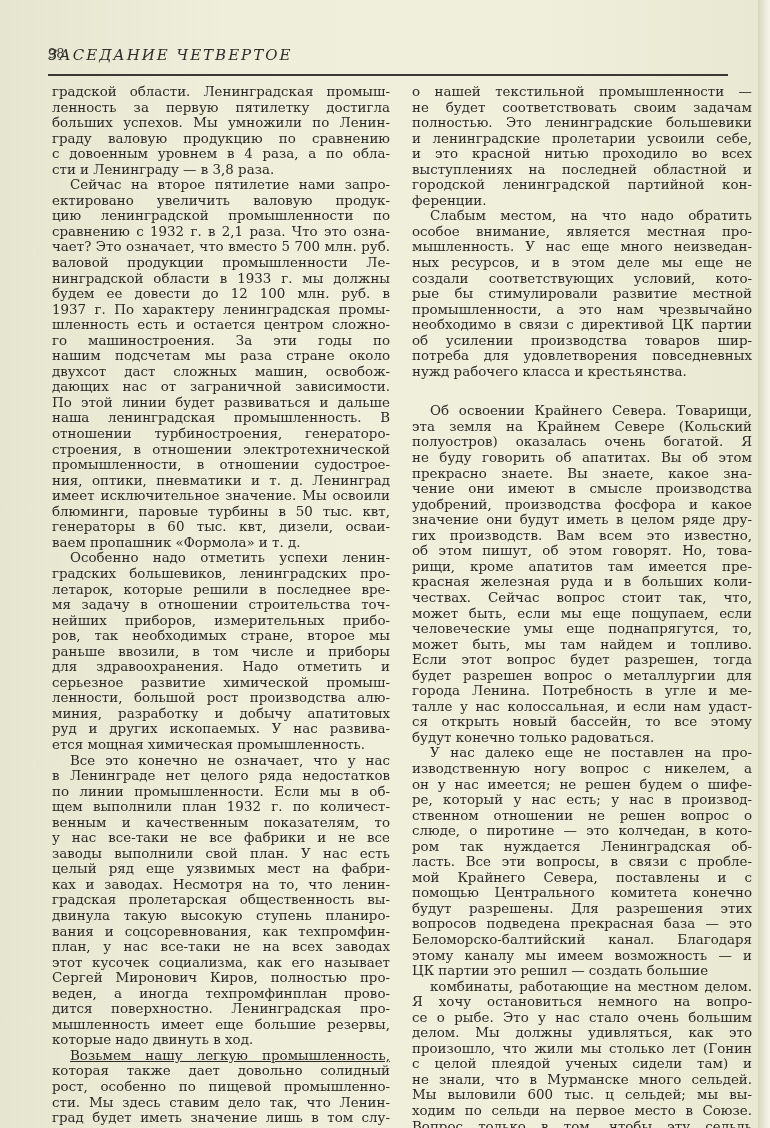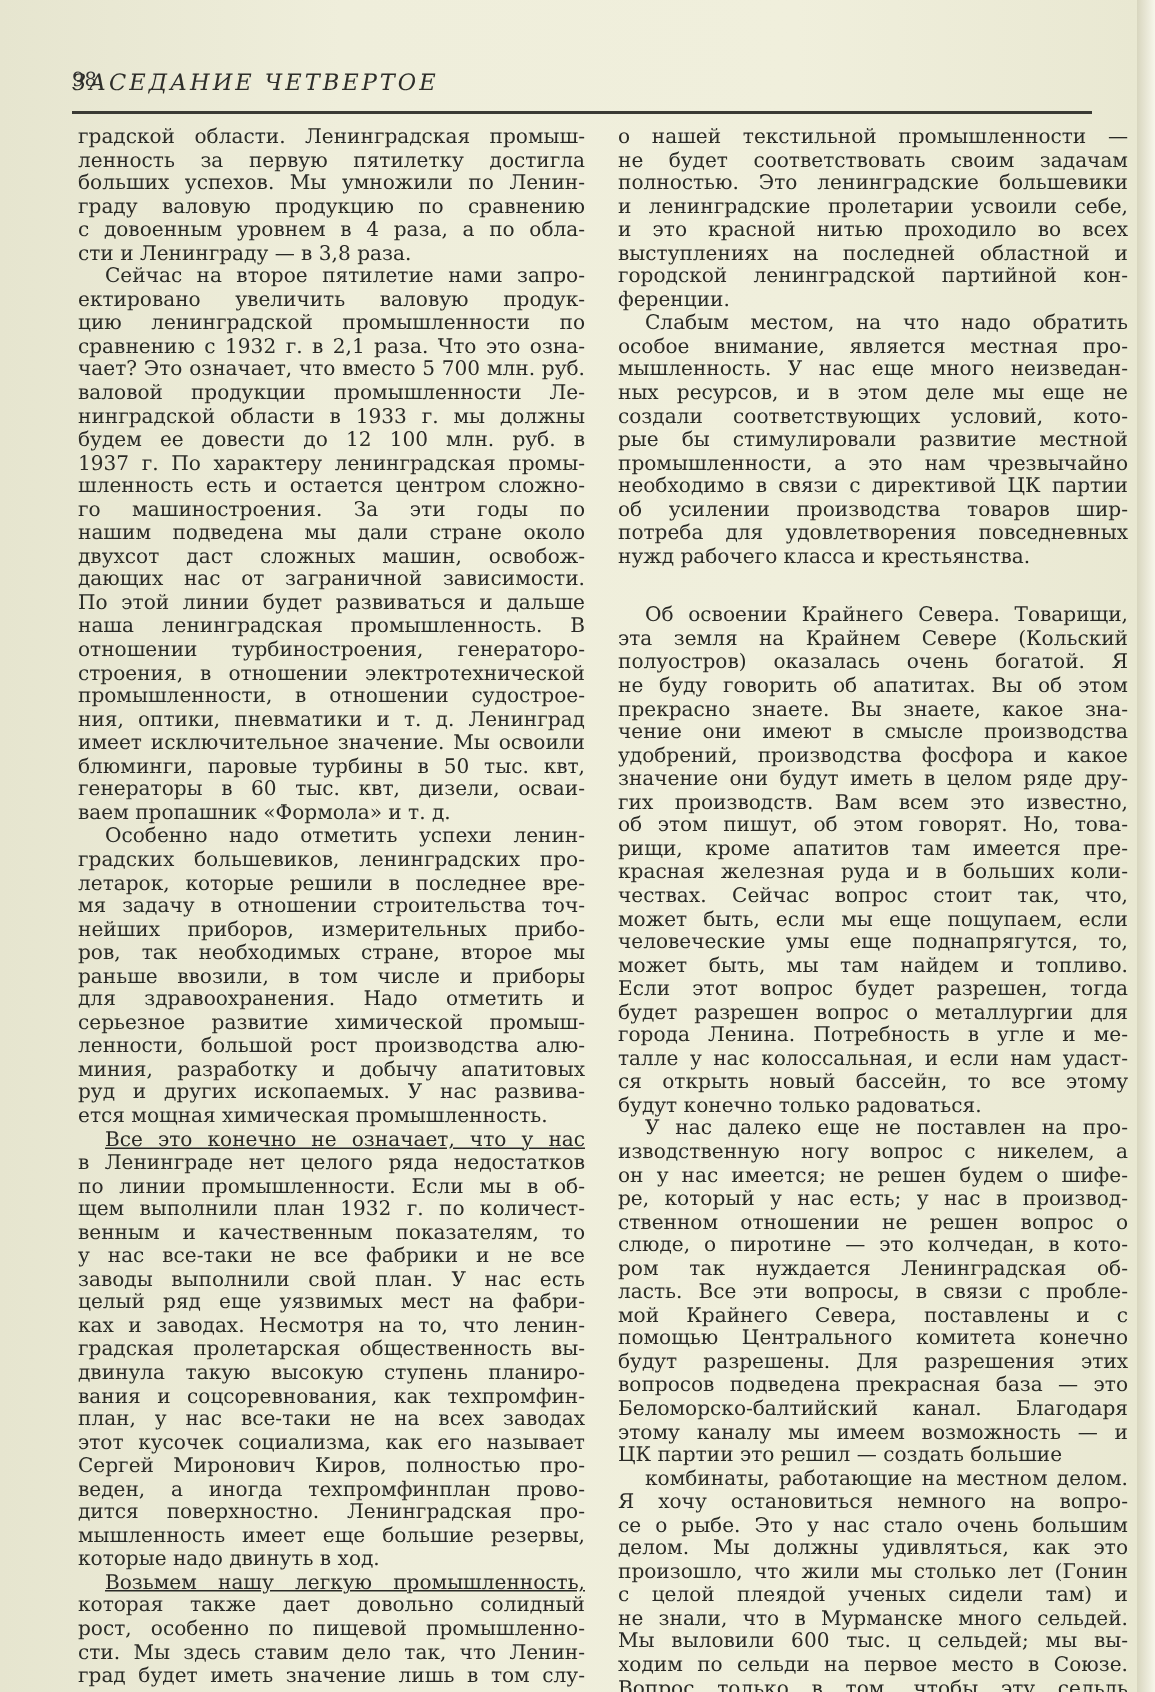--- a/index.html
+++ b/index.html
@@ -64,21 +64,21 @@
     <span class="line">ектировано увеличить валовую продук-</span>
     <span class="line">цию ленинградской промышленности по</span>
     <span class="line">сравнению с 1932 г. в 2,1 раза. Что это озна-</span>
     <span class="line">чает? Это означает, что вместо 5 700 млн. руб.</span>
     <span class="line">валовой продукции промышленности Ле-</span>
     <span class="line">нинградской области в 1933 г. мы должны</span>
     <span class="line">будем ее довести до 12 100 млн. руб. в</span>
     <span class="line">1937 г. По характеру ленинградская промы-</span>
     <span class="line">шленность есть и остается центром сложно-</span>
     <span class="line">го машиностроения. За эти годы по</span>
-    <span class="line">нашим подведена мы дали стране около</span>
+    <span class="line">нашим подсчетам мы раза стране около</span>
     <span class="line">двухсот даст сложных машин, освобож-</span>
     <span class="line">дающих нас от заграничной зависимости.</span>
     <span class="line">По этой линии будет развиваться и дальше</span>
     <span class="line">наша ленинградская промышленность. В</span>
     <span class="line">отношении турбиностроения, генераторо-</span>
     <span class="line">строения, в отношении электротехнической</span>
     <span class="line">промышленности, в отношении судострое-</span>
     <span class="line">ния, оптики, пневматики и т. д. Ленинград</span>
     <span class="line">имеет исключительное значение. Мы освоили</span>
     <span class="line">блюминги, паровые турбины в 50 тыс. квт,</span>
@@ -90,21 +90,21 @@
     <span class="line">мя задачу в отношении строительства точ-</span>
     <span class="line">нейших приборов, измерительных прибо-</span>
     <span class="line">ров, так необходимых стране, второе мы</span>
     <span class="line">раньше ввозили, в том числе и приборы</span>
     <span class="line">для здравоохранения. Надо отметить и</span>
     <span class="line">серьезное развитие химической промыш-</span>
     <span class="line">ленности, большой рост производства алю-</span>
     <span class="line">миния, разработку и добычу апатитовых</span>
     <span class="line">руд и других ископаемых. У нас развива-</span>
     <span class="line last">ется мощная химическая промышленность.</span>
-    <span class="line" style="text-indent: 18px; text-decoration: underline;">Все это конечно не означает, что у нас</span>
+    <span class="line" style="text-indent: 18px;">Все это конечно не означает, что у нас</span>
     <span class="line">в Ленинграде нет целого ряда недостатков</span>
     <span class="line">по линии промышленности. Если мы в об-</span>
     <span class="line">щем выполнили план 1932 г. по количест-</span>
     <span class="line">венным и качественным показателям, то</span>
     <span class="line">у нас все-таки не все фабрики и не все</span>
     <span class="line">заводы выполнили свой план. У нас есть</span>
     <span class="line">целый ряд еще уязвимых мест на фабри-</span>
     <span class="line">ках и заводах. Несмотря на то, что ленин-</span>
     <span class="line">градская пролетарская общественность вы-</span>
     <span class="line">двинула такую высокую ступень планиро-</span>

